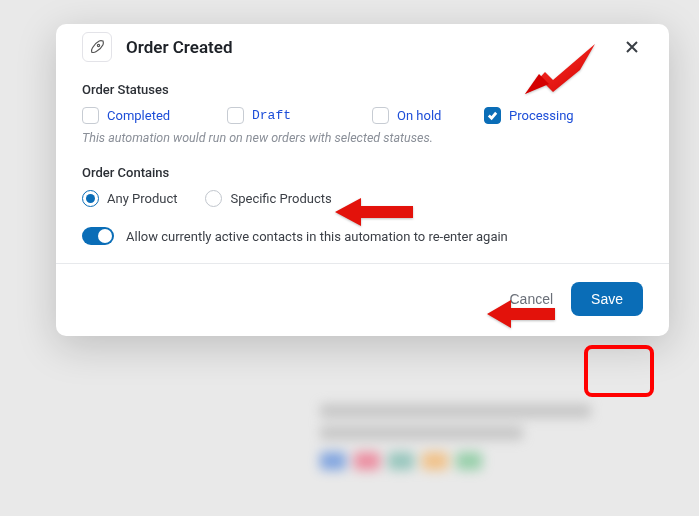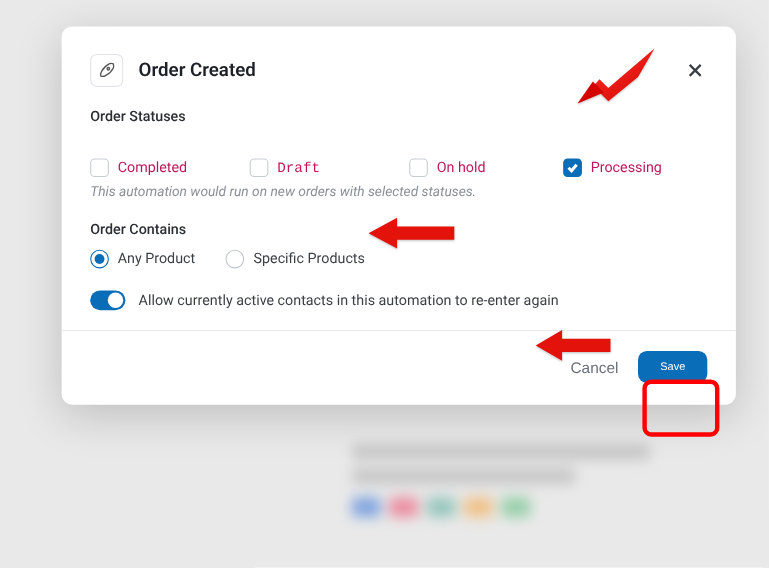--- a/index.html
+++ b/index.html
@@ -33,21 +33,21 @@
 
     .modal {
       position: absolute;
       top: 24px;
       left: 56px;
       right: 30px;
       background: #fff;
       border-radius: 10px;
       box-shadow: 0 10px 40px rgba(0,0,0,0.18);
     }
-    .modal-body { padding: 25px 26px 18px; }
+    .modal-body { padding: 8px 26px 18px; }
     .modal-header {
       display: flex;
       align-items: center;
       margin-bottom: 20px;
     }
     .title-icon {
       width: 30px; height: 30px;
       border: 1px solid #e3e3e8;
       border-radius: 6px;
       display: flex; align-items: center; justify-content: center;
@@ -78,26 +78,25 @@
 
     .check-row {
       display: flex;
       gap: 0;
       margin-bottom: 6px;
     }
     .check-item {
       display: flex;
       align-items: center;
       font-size: 13px;
-      color: #be185d;
-      margin-top: 20px;
+      color: #1d4ed8;
     }
     .check-item:nth-child(1){ width: 145px; }
     .check-item:nth-child(2){ width: 145px; font-family: Liberation Mono, monospace; }
-    .check-item:nth-child(3){ width: 140px; }
+    .check-item:nth-child(3){ width: 112px; }
     .check-item:nth-child(4){ width: auto; }
 
     .checkbox {
       width: 17px; height: 17px;
       border: 1.5px solid #c7ccd3;
       border-radius: 4px;
       margin-right: 8px;
       display: inline-flex; align-items: center; justify-content: center;
       background: #fff;
       cursor: pointer;
@@ -159,21 +158,21 @@
     }
     .btn-cancel {
       background: none; border: none;
       font-size: 14px; color: #6a6f78;
       cursor: pointer;
     }
     .btn-save {
       background: #0a6db7;
       border: none;
       color: #fff;
-      font-size: 10px;
+      font-size: 14px;
       font-weight: 500;
       padding: 9px 20px;
       border-radius: 8px;
       cursor: pointer;
     }
     .save-highlight {
       position: absolute;
       border: 4px solid #ff0000;
       border-radius: 8px;
       pointer-events: none;

